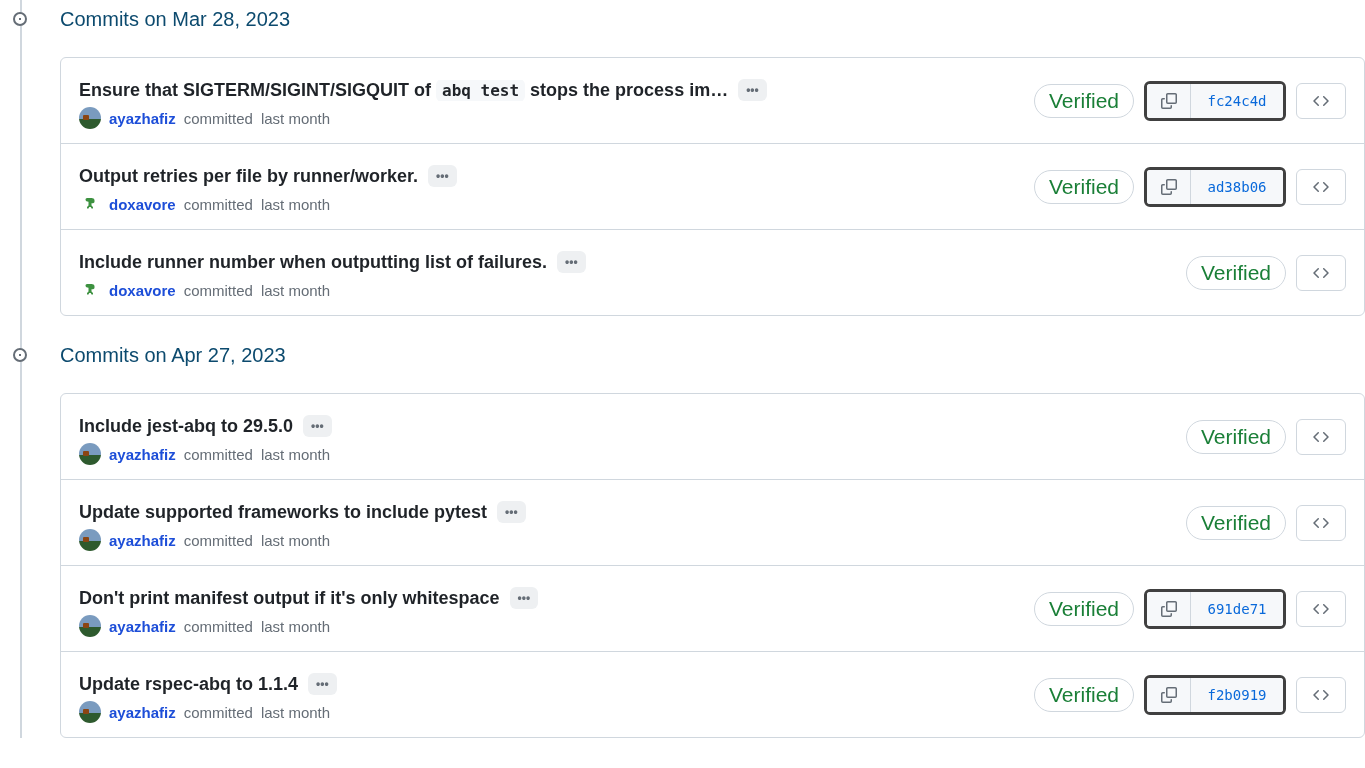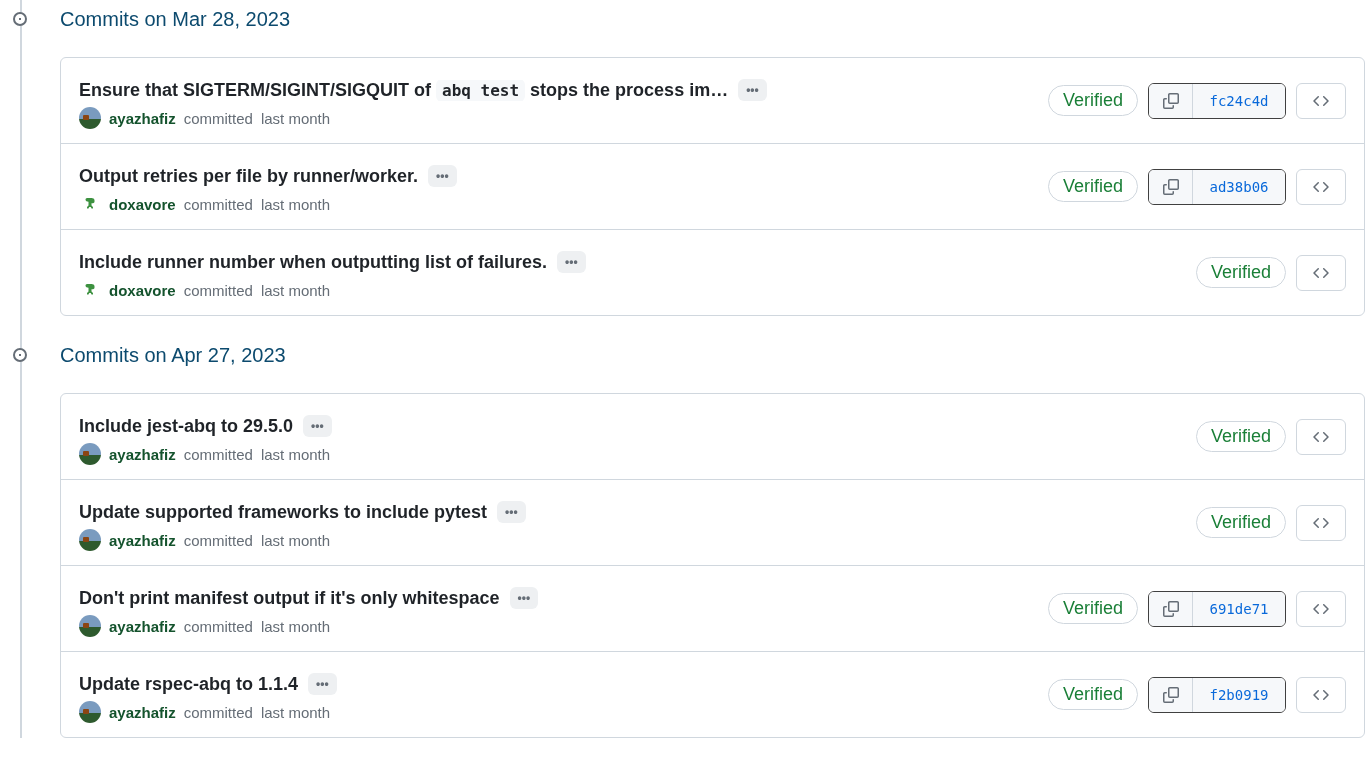--- a/index.html
+++ b/index.html
@@ -118,39 +118,39 @@
   .avatar {
     width: 22px;
     height: 22px;
     border-radius: 50%;
     flex-shrink: 0;
   }
   .avatar-field { background: linear-gradient(to bottom, #7a9bbf 0%, #7a9bbf 55%, #2e5a2e 55%, #2e5a2e 100%); position:relative; }
   .avatar-field::after { content:""; position:absolute; left:4px; top:8px; width:6px; height:5px; background:#8b4513; border-radius:1px; }
   .avatar-dino { background: #ffffff; display:flex; align-items:center; justify-content:center; }
   .avatar-dino svg { width:18px; height:18px; }
-  .author { font-weight: 600; color: #14532d; }
+  .author { font-weight: 600; color: #1d4ed8; }
   .commit-right {
     display: flex;
     align-items: center;
     gap: 10px;
     flex-shrink: 0;
   }
   .verified-badge {
     border: 1px solid #d0d7de;
     border-radius: 999px;
     padding: 4px 14px;
     color: #1a7f37;
-    font-size: 18px;
+    font-size: 21px;
     font-weight: 500;
     background: #ffffff;
   }
   .btn-group {
     display: flex;
-    border: 1px solid #404040;
+    border: 3px solid #404040;
     border-radius: 6px;
     overflow: hidden;
   }
   .copy-btn {
     display: flex;
     align-items: center;
     justify-content: center;
     width: 44px;
     height: 34px;
     background: #f6f8fa;

